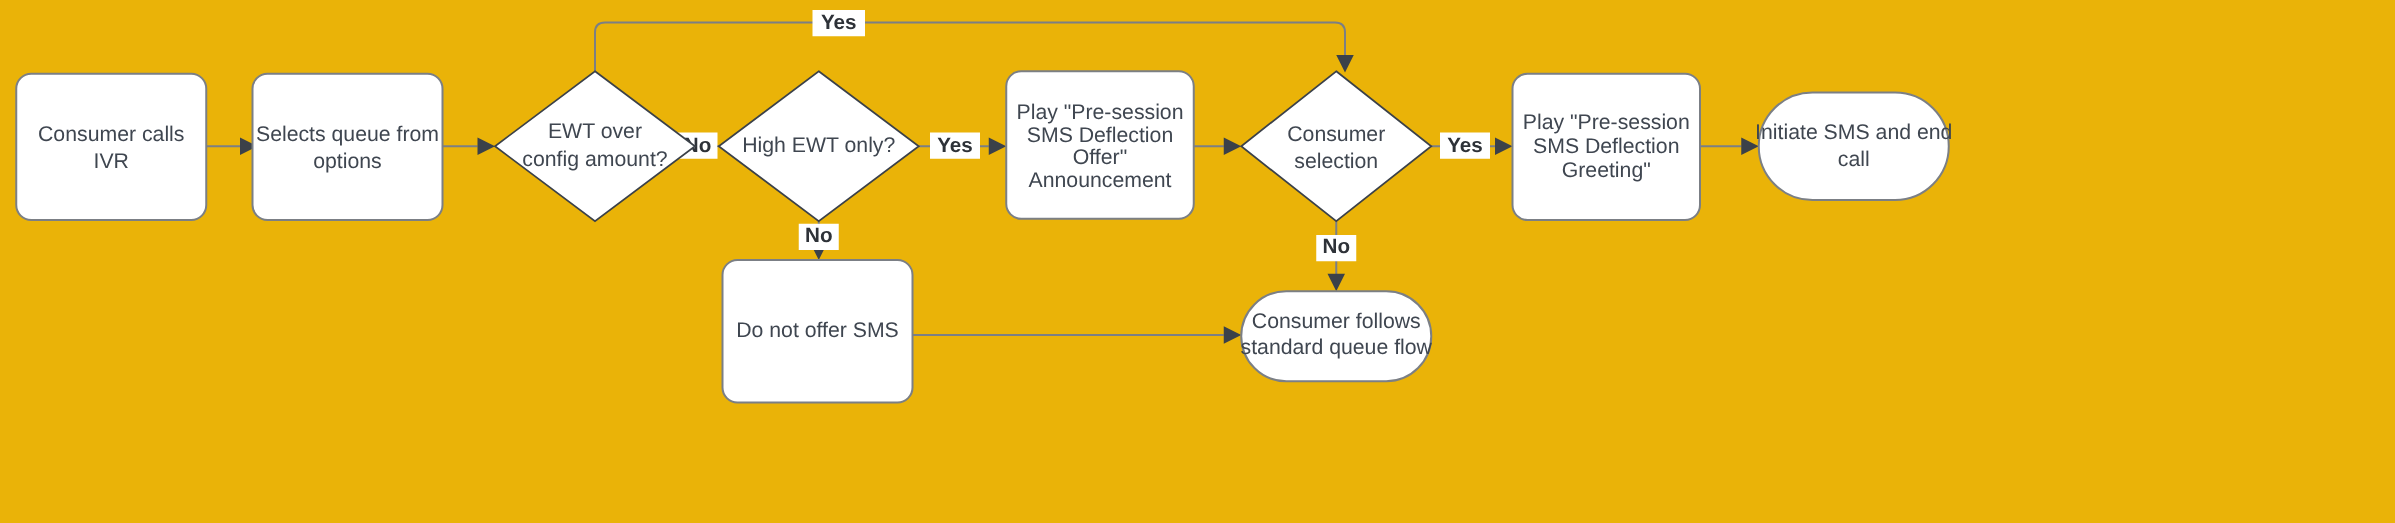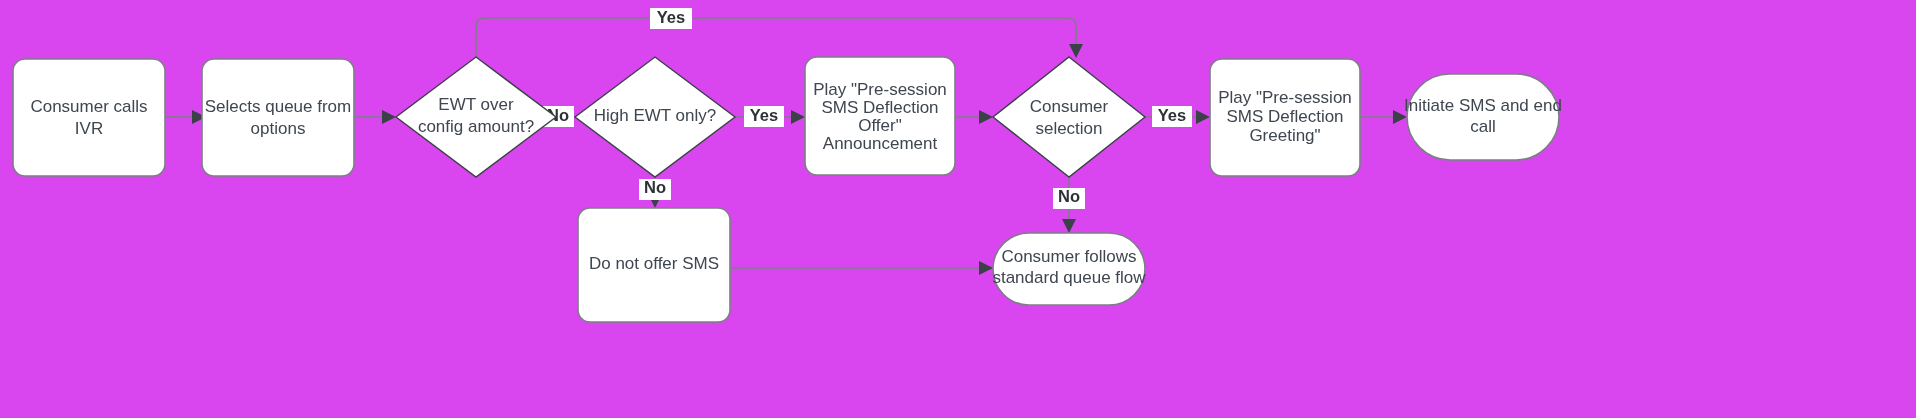--- a/index.html
+++ b/index.html
@@ -4,21 +4,21 @@
 <style>
   html, body {
     margin: 0;
     padding: 0;
     background: #ffffff;
   }
   #canvas {
     position: relative;
     width: 1916px;
     height: 418px;
-    background: #d946ef;
+    background: #eab308;
     overflow: hidden;
     font-family: "Liberation Sans", sans-serif;
   }
   svg#flow {
     position: absolute;
     left: 0;
     top: 0;
     width: 1916px;
     height: 418px;
     display: block;

